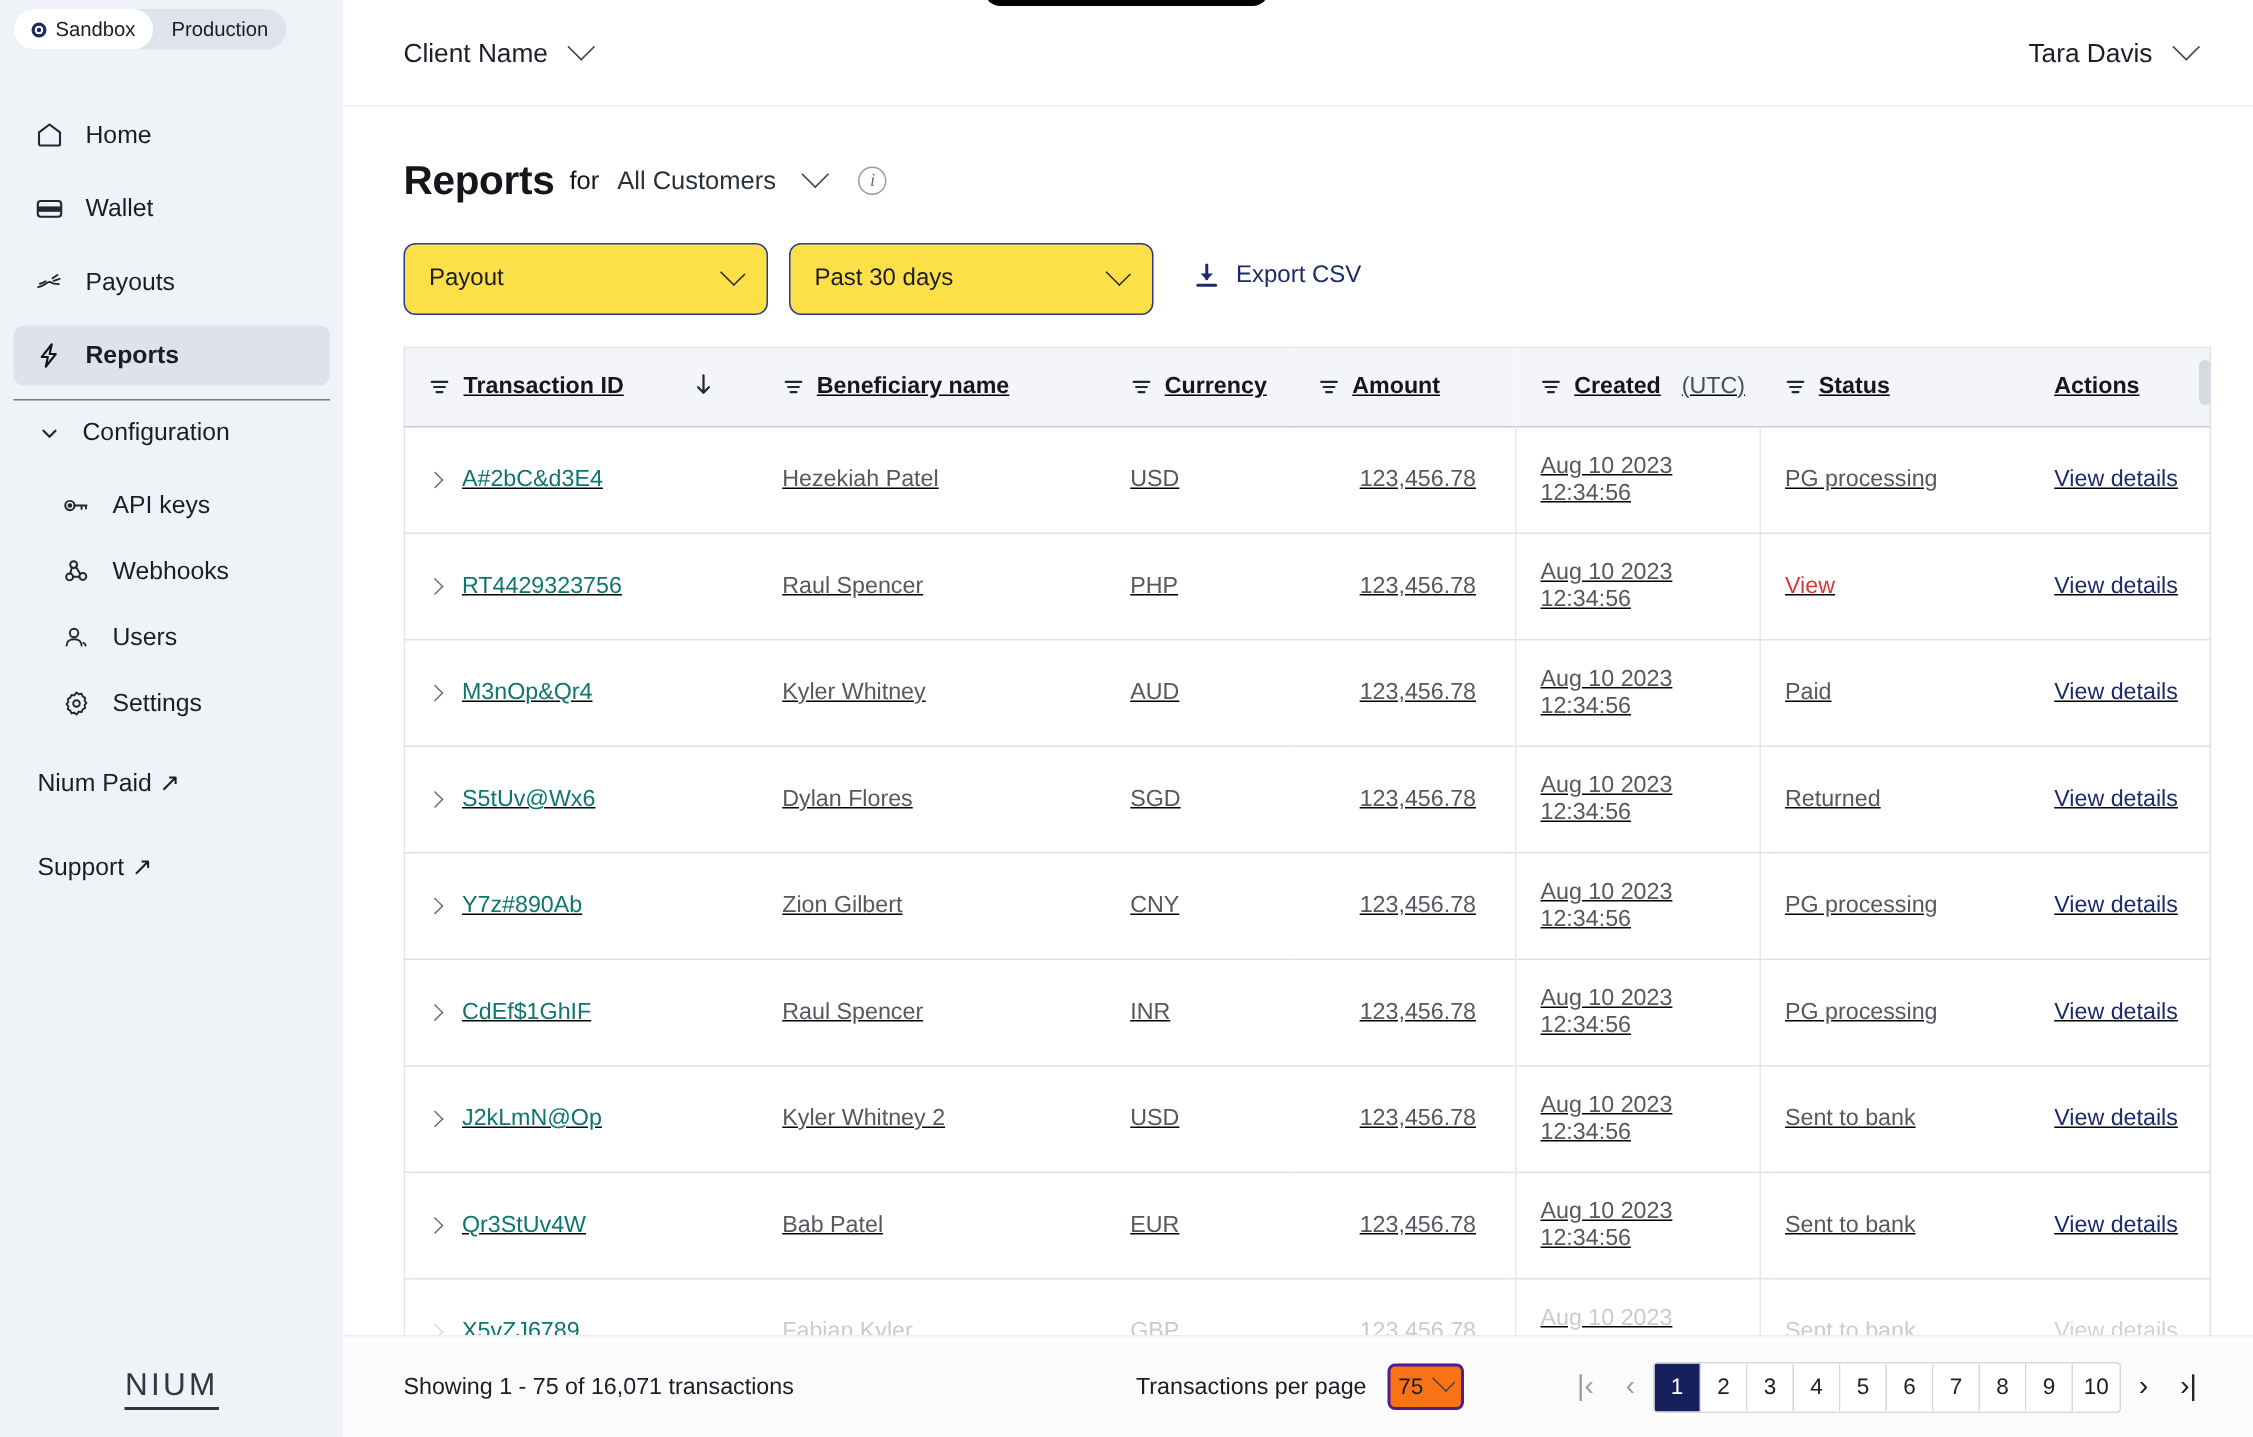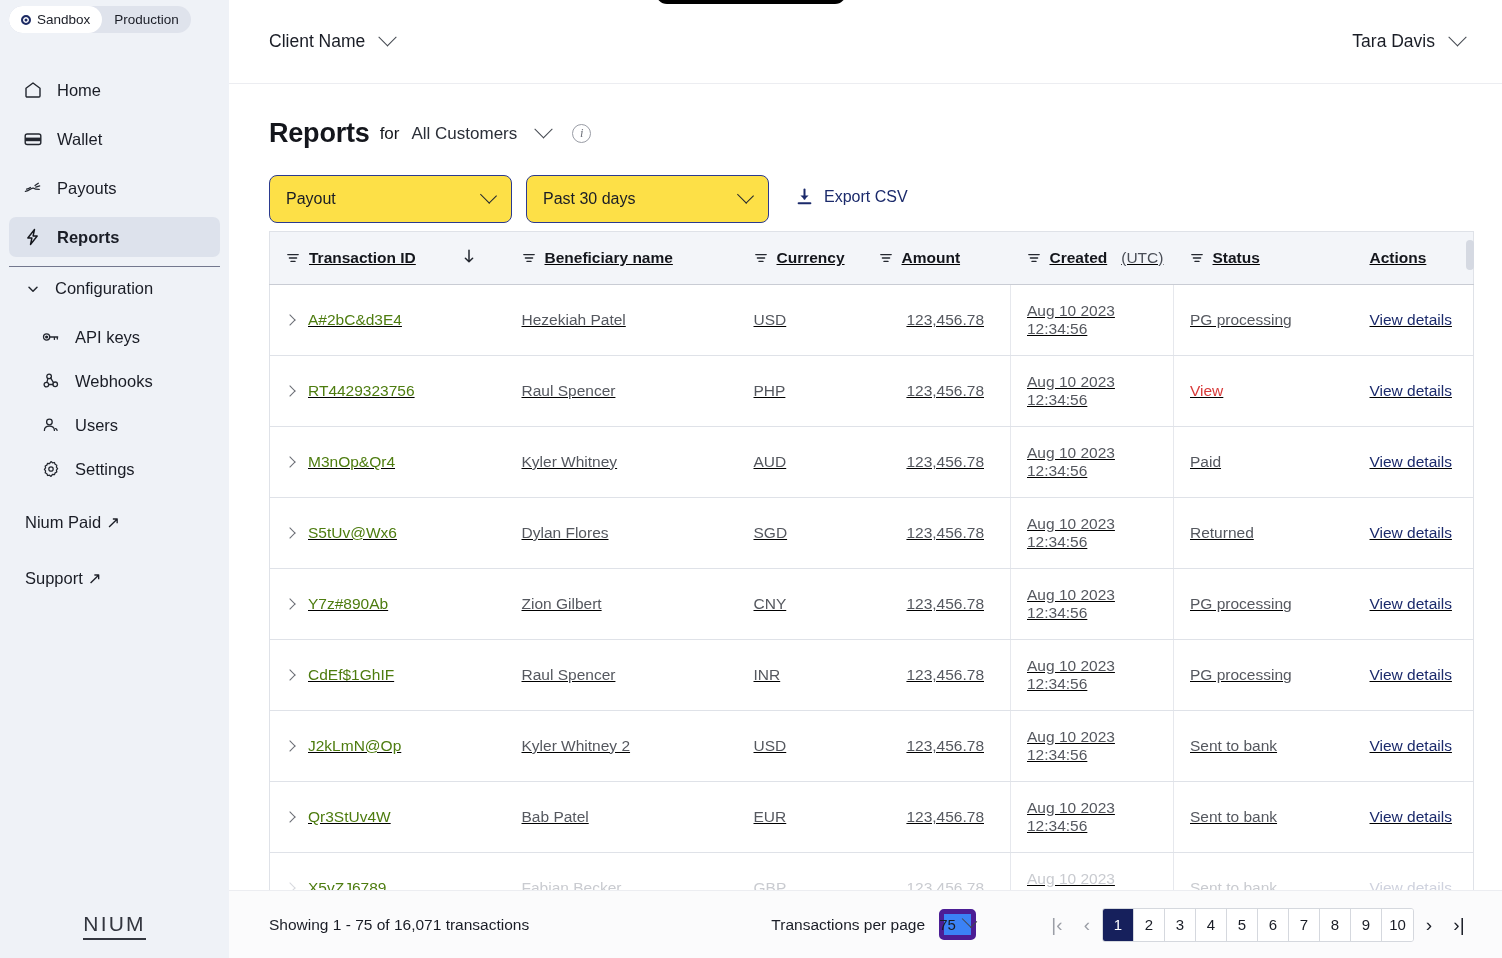--- a/index.html
+++ b/index.html
@@ -78,21 +78,21 @@
   }
   .nium-logo span {
     font-size: 21px; letter-spacing: 2.2px; color: #33363f;
     border-bottom: 2.5px solid #33363f; padding-bottom: 3px; font-weight: 500;
   }
 
   
   .main { flex: 1; position: relative; height: 958px; background: #fff; overflow: hidden; }
 
   .topbar {
-    height: 84px; display: flex; align-items: center; justify-content: space-between;
+    height: 71px; display: flex; align-items: center; justify-content: space-between;
     padding: 0 38px 0 40px; border-bottom: 1px solid #ecedf1;
   }
   .client-select, .user-select {
     display: flex; align-items: center; gap: 16px; cursor: pointer;
   }
   .client-select .lbl { font-size: 17.5px; color: #1a1d26; }
   .user-select .lbl { font-size: 17.5px; color: #1a1d26; }
   .chev {
     width: 13px; height: 13px; border-right: 1.7px solid #43474f;
     border-bottom: 1.7px solid #43474f; transform: rotate(45deg) translate(-3px,-3px);
@@ -146,21 +146,21 @@
   .utc { font-weight: normal; color: #4a4e57; margin-left: 5px; }
 
   tbody td {
     height: 71px; font-size: 15.5px; color: #55585f;
     border-bottom: 1px solid #dfe2e8; padding: 0 0 0 16px;
     vertical-align: middle; background: #fff;
   }
   tbody td:first-child { border-left: 1px solid #dfe2e8; }
   tbody td:last-child { border-right: 1px solid #dfe2e8; }
   td.sep-left { border-left: 1px solid #e6e8ed; }
-  .txid { display: flex; align-items: center; gap: 14px; color: #4d7c0f; }
+  .txid { display: flex; align-items: center; gap: 14px; color: #0f766e; }
   .row-chev {
     width: 8px; height: 8px; border-right: 1.6px solid #6a6d75;
     border-top: 1.6px solid #6a6d75; transform: rotate(45deg);
     flex: 0 0 8px; cursor: pointer;
   }
   .amount { text-align: right; padding-right: 26px; padding-left: 0; }
   .created-line2 { display: block; }
   .status-error { color: #d83a3a; }
   .view-details { color: #1b2a6b; font-size: 15.5px; cursor: pointer; }
   tr.faded td { color: #c9cbd0; border-bottom-color: #eef0f3; }
@@ -175,23 +175,23 @@
   
   .footer {
     position: absolute; left: 0; right: 0; bottom: 0; height: 68px;
     background: #fbfbfc; border-top: 1px solid #ecedf1;
     display: flex; align-items: center; padding: 0 28px 0 40px;
   }
   .showing { font-size: 15.5px; color: #1a1d26; }
   .perpage-wrap { margin-left: auto; display: flex; align-items: center; gap: 14px; }
   .perpage-lbl { font-size: 15.5px; color: #1a1d26; }
   .perpage-box {
-    width: 37px; height: 31px; border: 5px solid #4c1d95; border-radius: 5px;
+    width: 51px; height: 31px; border: 2px solid #4c1d95; border-radius: 5px;
     display: flex; align-items: center; justify-content: center; gap: 7px;
-    background: #3b82f6; cursor: pointer;
+    background: #f97316; cursor: pointer;
   }
   .perpage-box .v { font-size: 15px; color: #1a1d26; }
   .perpage-box .chev { width: 9px; height: 9px; border-width: 1.4px; }
 
   .pager { display: flex; align-items: center; margin-left: 66px; }
   .pg-arrow {
     width: 30px; height: 32px; display: flex; align-items: center; justify-content: center;
     color: #9b9ea6; font-size: 19px; cursor: pointer; user-select: none;
   }
   .pg-arrow.dark { color: #1a1d26; }
@@ -578,21 +578,21 @@
               <td class="sep-left">Sent to bank</td>
               <td style="padding-left:26px;"><span class="view-details">View details</span></td>
             </tr>
             <tr class="faded">
               <td>
                 <span class="txid">
                   <span class="row-chev"></span>
                   <span>X5vZJ6789</span>
                 </span>
               </td>
-              <td>Fabian Becker</td>
+              <td>Fabian Kyler</td>
               <td>GBP</td>
               <td class="amount">123,456.78</td>
               <td class="sep-left">Aug 10 2023<span class="created-line2">12:34:56</span></td>
               <td class="sep-left">Sent to bank</td>
               <td style="padding-left:26px;"><span class="view-details">View details</span></td>
             </tr>
           </tbody>
       </table>
     </div>
 

